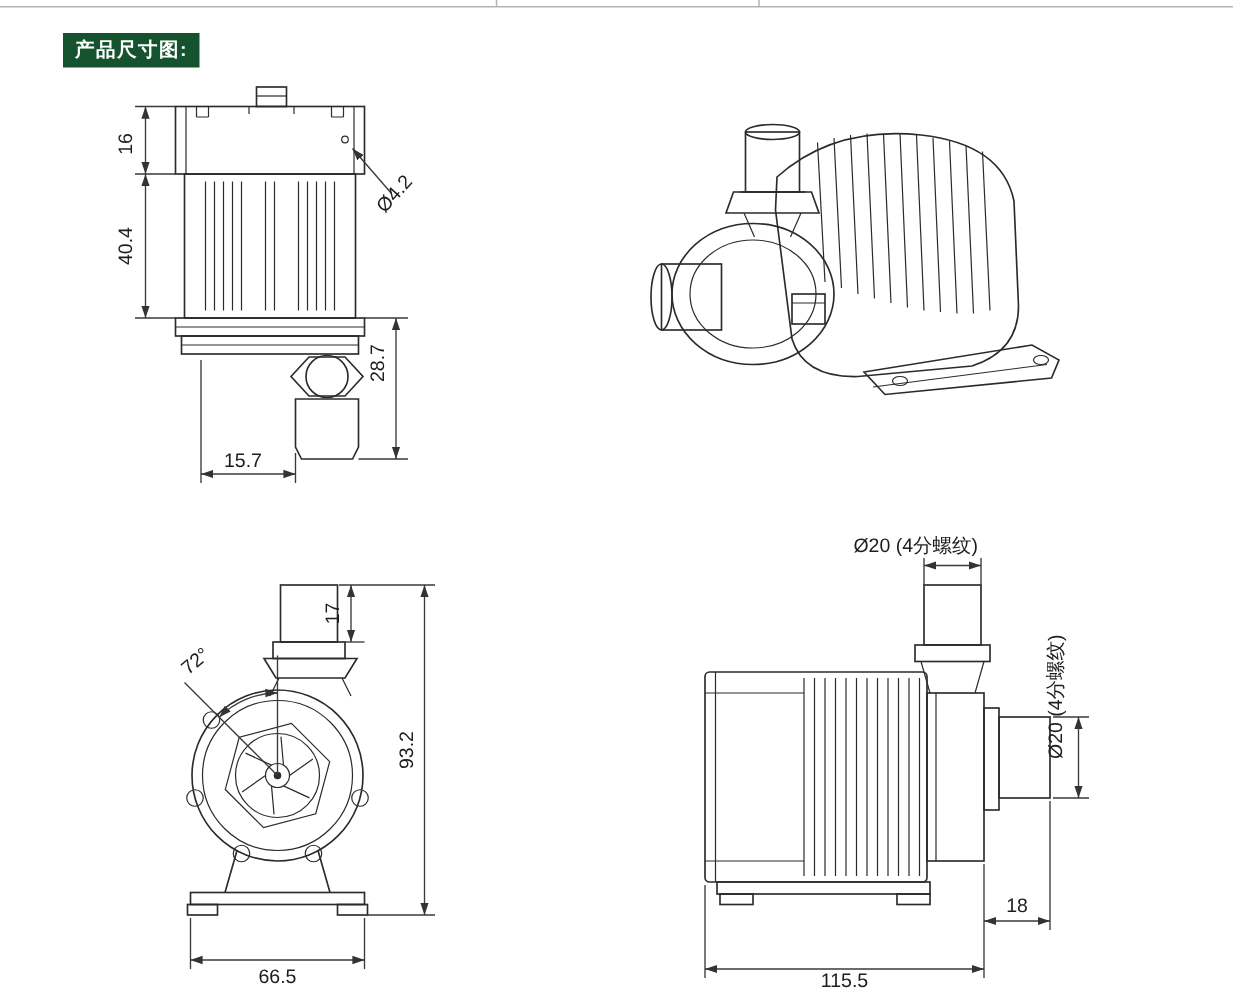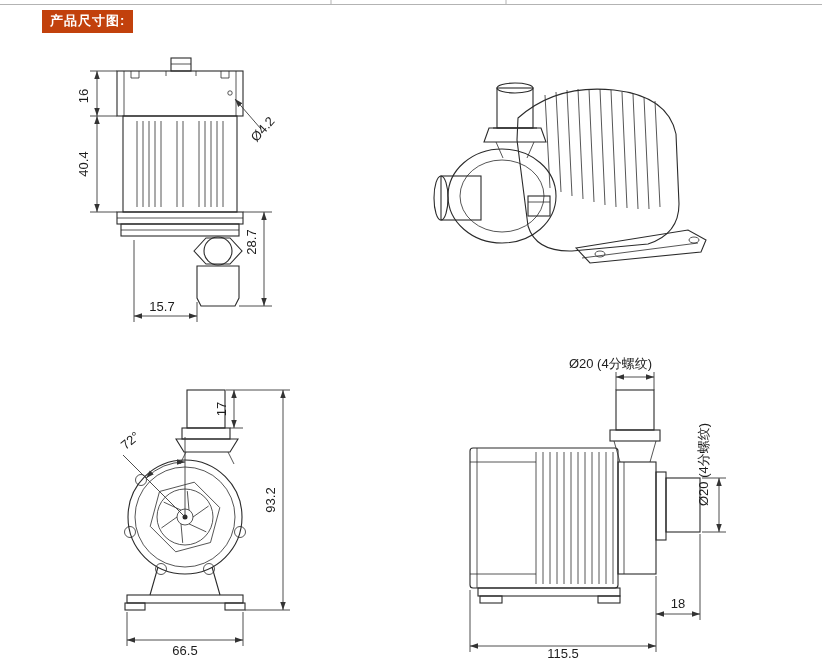--- a/index.html
+++ b/index.html
@@ -1,22 +1,22 @@
 <!DOCTYPE html>
 <html><head>
 <meta charset="utf-8">
 <style>
   html,body { margin:0; padding:0; background:#ffffff; }
   .page {
     position:relative; width:822px; height:660px; background:#ffffff;
     font-family:"Liberation Sans", sans-serif; overflow:hidden;
   }
   .title-badge {
-    position:absolute; left:42px; top:10px; z-index:2;
-    background:#c2410c; color:#ffffff; font-size:13px; font-weight:bold;
+    position:absolute; left:42px; top:22px; z-index:2;
+    background:#14532d; color:#ffffff; font-size:13px; font-weight:bold;
     padding:2px 8px 3px 8px; letter-spacing:1px;
   }
   svg.drawing { position:absolute; left:0; top:0; }
   .ol   { fill:none; stroke:#2b2b2b; stroke-width:1.1; }
   .thin { fill:none; stroke:#2b2b2b; stroke-width:0.8; }
   .dim  { fill:none; stroke:#3a3a3a; stroke-width:0.9; }
   .rule { fill:none; stroke:#b3b3b3; stroke-width:1; }
   .dtxt { fill:#1d1d1d; font-family:"Liberation Sans", sans-serif; font-size:13px; }
 </style>
 </head>

